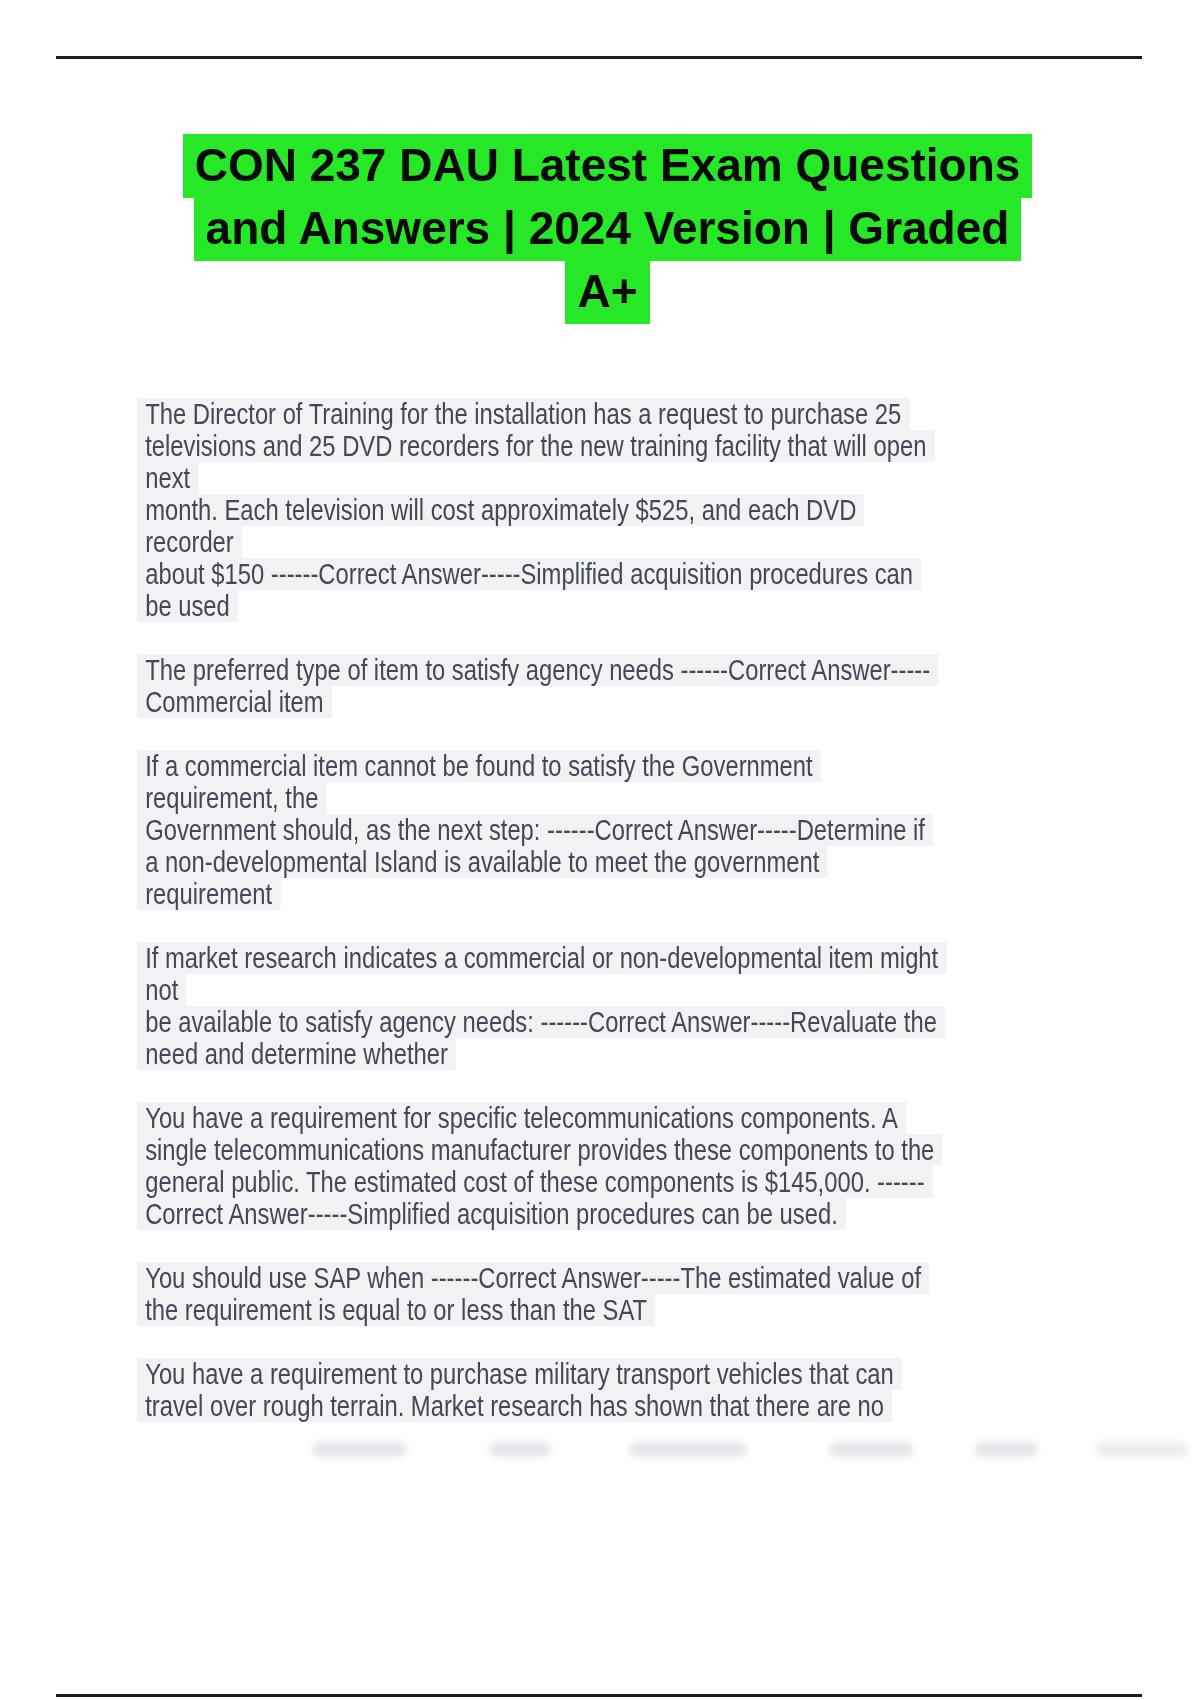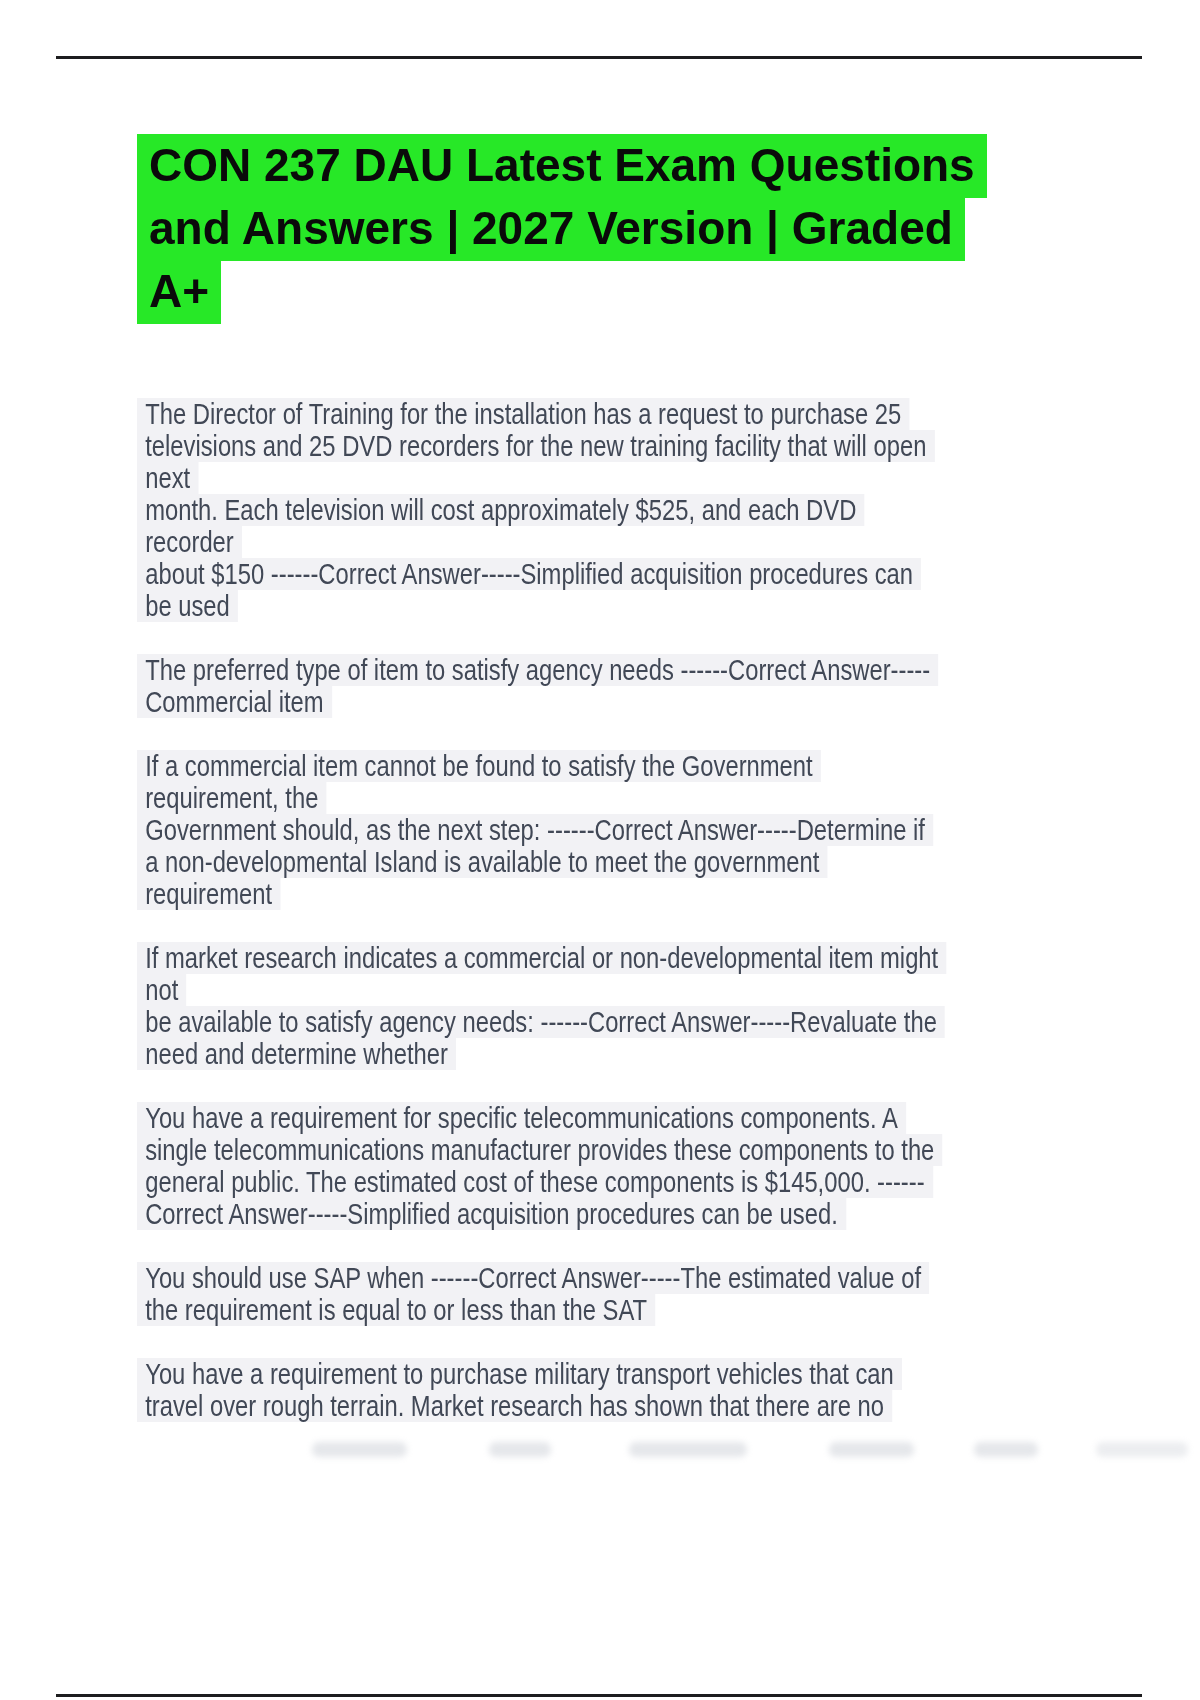--- a/index.html
+++ b/index.html
@@ -18,21 +18,21 @@
     background: var(--rule-color, #1d1d1f);
   }
   .rule-top { top: 56px; }
   .rule-bottom { top: 1694px; }
 
   .content { position: absolute; left: 137px; top: 0; width: 941px; }
 
   .title {
     margin: 0;
     position: absolute; top: 134px; left: 0; width: 100%;
-    text-align: left;
+    text-align: center;
     font-weight: 700;
     font-size: 46px;
     line-height: 63px;
     color: #0a0a0a;
     letter-spacing: 0px;
   }
   .title-line { height: 63px; white-space: nowrap; }
   .title-hl {
     background: var(--green, #27e827);
     padding: 5px 12px 7px 12px;
@@ -73,21 +73,21 @@
 <body>
 
 <div class="page">
 
   <div class="rule rule-top"></div>
 
   <div class="content">
 
     <h1 class="title">
         <div class="title-line"><span class="title-hl">CON 237 DAU Latest Exam Questions</span></div>
-        <div class="title-line"><span class="title-hl">and Answers | 2027 Version | Graded</span></div>
+        <div class="title-line"><span class="title-hl">and Answers | 2024 Version | Graded</span></div>
         <div class="title-line"><span class="title-hl">A+</span></div>
       </h1>
 
     <div class="body-text">
       <div class="para">
           <div class="line"><span class="hl">The Director of Training for the installation has a request to purchase 25</span></div>
           <div class="line"><span class="hl">televisions and 25 DVD recorders for the new training facility that will open</span></div>
           <div class="line"><span class="hl">next</span></div>
           <div class="line"><span class="hl">month. Each television will cost approximately $525, and each DVD</span></div>
           <div class="line"><span class="hl">recorder</span></div>

